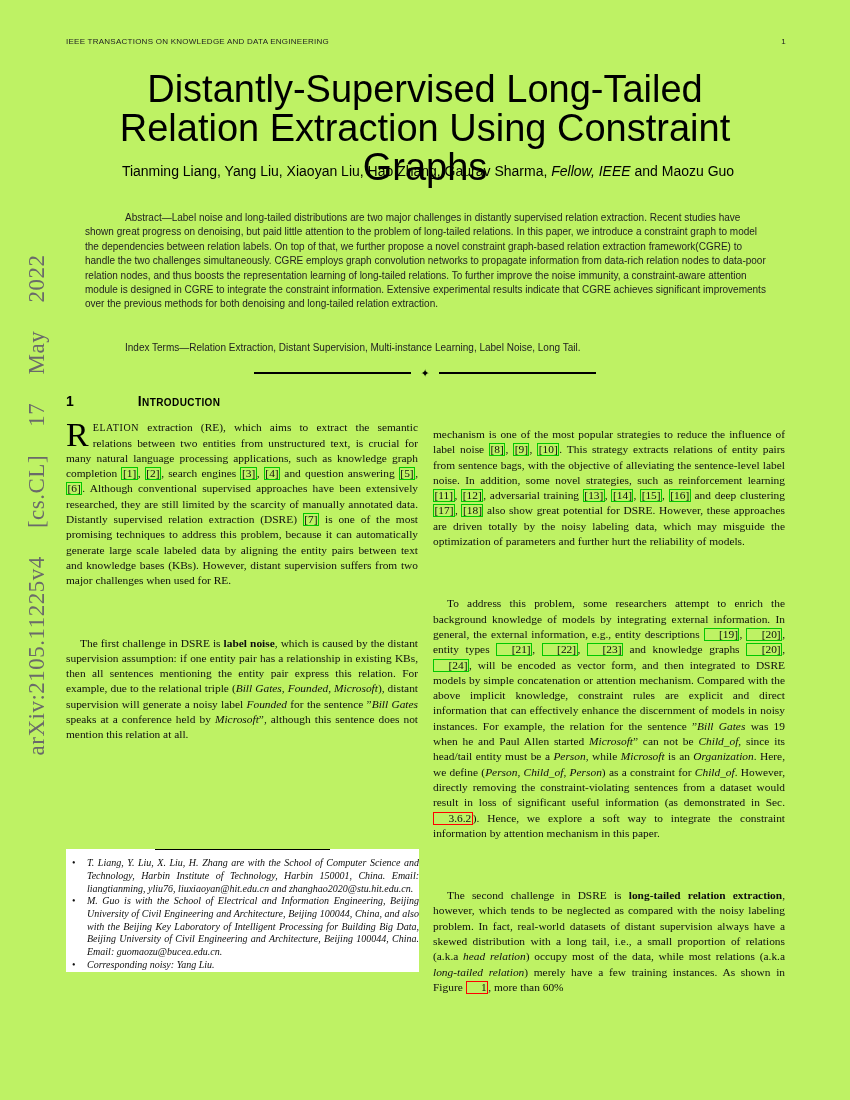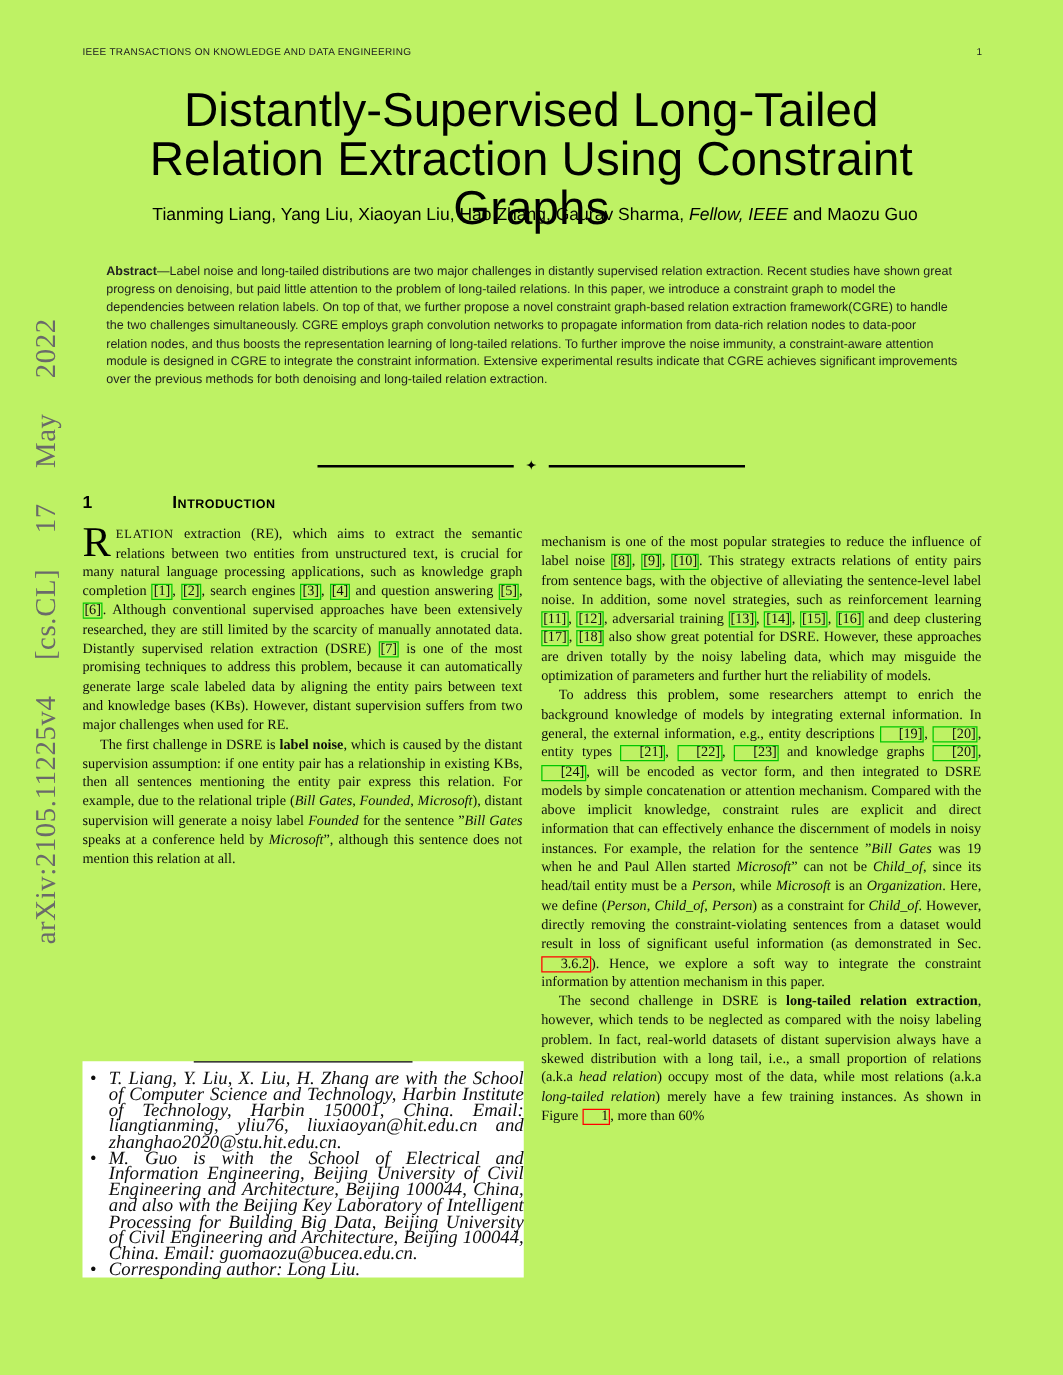--- a/index.html
+++ b/index.html
@@ -32,21 +32,21 @@
   }
   .authors .hon{font-style:italic;}
   
   .abstract,.indexterms{
     position:absolute;left:85px;width:682px;
     font-family:"Liberation Sans",sans-serif;font-size:10px;line-height:14.4px;color:#222;
     text-align:left;
   }
   .abstract{top:211px;}
   .indexterms{top:341px;}
-  .ablabel{font-weight:bold;}
+  .ablabel{font-weight:normal;margin-left:40px;}
   
   .divider{
     position:absolute;top:366px;left:0;width:850px;height:14px;
     display:flex;align-items:center;justify-content:center;
   }
   .divider .rule{width:157px;height:1.4px;background:#000;}
   .divider .diamond{font-size:11px;line-height:11px;color:#000;margin:0 9px;}
   
   .columns{
     position:absolute;top:394px;left:66px;width:719px;
@@ -54,37 +54,37 @@
   }
   .col{width:352px;font-size:11.4px;line-height:15.3px;text-align:justify;color:#0d0d0d;}
   .col1{height:456px;overflow:hidden;}
   .col2{padding-top:33px;}
   .sechead{
     font-family:"Liberation Sans",sans-serif;font-weight:bold;font-size:14px;color:#000;
     margin:0 0 11px 0;display:flex;gap:26px;align-items:baseline;
   }
   .sechead .sctitle{font-variant:small-caps;letter-spacing:.4px;padding-left:38px;}
   p.body{margin:0;}
-  p.indent{text-indent:14px;}
+  p.indent{text-indent:14px;margin-top:47px;}
   .dropcap{
     float:left;font-size:34px;line-height:26px;padding:2px 4px 0 0;font-weight:400;color:#000;
   }
   .sc{font-size:10px;letter-spacing:.6px;}
   .cite{
     border:1px solid var(--cite-color,#00c800);
     padding:0 .5px;line-height:11px;display:inline-block;
   }
   .ref{
     border:1px solid var(--ref-color,#ff0000);
     padding:0 .5px;line-height:11px;display:inline-block;
   }
   
   .footnotes{
     position:absolute;top:849px;left:66px;width:353px;background:#fff;
-    font-size:15px;line-height:12.7px;font-style:italic;text-align:justify;color:#0d0d0d;
+    font-size:10px;line-height:12.7px;font-style:italic;text-align:justify;color:#0d0d0d;
   }
   .fn-rule{width:175px;height:1.2px;background:#000;margin:0 auto 7px auto;}
   .fn{position:relative;padding-left:21px;margin:0;}
   .fn::before{content:"\2022";position:absolute;left:6px;top:0;font-style:normal;}
 </style>
 </head>
 <body>
 
 <div class="page">
 
@@ -98,20 +98,23 @@
   <div class="title">Distantly-Supervised Long-Tailed Relation Extraction Using Constraint Graphs</div>
 
   <div class="authors">
     <span>Tianming Liang, Yang Liu, Xiaoyan Liu, Hao Zhang, Gaurav Sharma, </span><span class="hon">Fellow, IEEE</span><span> and Maozu Guo</span>
   </div>
 
   <div class="abstract firstline">
     <span class="ablabel">Abstract</span><span>—Label noise and long-tailed distributions are two major challenges in distantly supervised relation extraction. Recent studies have shown great progress on denoising, but paid little attention to the problem of long-tailed relations. In this paper, we introduce a constraint graph to model the dependencies between relation labels. On top of that, we further propose a novel constraint graph-based relation extraction framework(CGRE) to handle the two challenges simultaneously. CGRE employs graph convolution networks to propagate information from data-rich relation nodes to data-poor relation nodes, and thus boosts the representation learning of long-tailed relations. To further improve the noise immunity, a constraint-aware attention module is designed in CGRE to integrate the constraint information. Extensive experimental results indicate that CGRE achieves significant improvements over the previous methods for both denoising and long-tailed relation extraction.</span>
   </div>
 
+  <div class="indexterms">
+    <span class="ablabel">Index Terms</span><span>—Relation Extraction, Distant Supervision, Multi-instance Learning, Label Noise, Long Tail.</span>
+  </div>
 
   <div class="divider">
     <span class="rule"></span>
     <span class="diamond">✦</span>
     <span class="rule"></span>
   </div>
 
   <div class="columns">
     <div class="col col1">
       <div class="sechead">
@@ -126,17 +129,17 @@
       <p class="body indent">To address this problem, some researchers attempt to enrich the background knowledge of models by integrating external information. In general, the external information, e.g., entity descriptions <span class="cite">[19]</span>, <span class="cite">[20]</span>, entity types <span class="cite">[21]</span>, <span class="cite">[22]</span>, <span class="cite">[23]</span> and knowledge graphs <span class="cite">[20]</span>, <span class="cite">[24]</span>, will be encoded as vector form, and then integrated to DSRE models by simple concatenation or attention mechanism. Compared with the above implicit knowledge, constraint rules are explicit and direct information that can effectively enhance the discernment of models in noisy instances. For example, the relation for the sentence ”<i>Bill Gates</i> was 19 when he and Paul Allen started <i>Microsoft</i>” can not be <i>Child_of</i>, since its head/tail entity must be a <i>Person</i>, while <i>Microsoft</i> is an <i>Organization</i>. Here, we define (<i>Person</i>, <i>Child_of</i>, <i>Person</i>) as a constraint for <i>Child_of</i>. However, directly removing the constraint-violating sentences from a dataset would result in loss of significant useful information (as demonstrated in Sec. <span class="ref">3.6.2</span>). Hence, we explore a soft way to integrate the constraint information by attention mechanism in this paper.</p>
       <p class="body indent">The second challenge in DSRE is <b>long-tailed relation extraction</b>, however, which tends to be neglected as compared with the noisy labeling problem. In fact, real-world datasets of distant supervision always have a skewed distribution with a long tail, i.e., a small proportion of relations (a.k.a <i>head relation</i>) occupy most of the data, while most relations (a.k.a <i>long-tailed relation</i>) merely have a few training instances. As shown in Figure <span class="ref">1</span>, more than 60%</p>
     </div>
   </div>
 
   <div class="footnotes">
     <div class="fn-rule"></div>
     <div>
         <div class="fn">T. Liang, Y. Liu, X. Liu, H. Zhang are with the School of Computer Science and Technology, Harbin Institute of Technology, Harbin 150001, China. Email: liangtianming, yliu76, liuxiaoyan@hit.edu.cn and zhanghao2020@stu.hit.edu.cn.</div>
         <div class="fn">M. Guo is with the School of Electrical and Information Engineering, Beijing University of Civil Engineering and Architecture, Beijing 100044, China, and also with the Beijing Key Laboratory of Intelligent Processing for Building Big Data, Beijing University of Civil Engineering and Architecture, Beijing 100044, China. Email: guomaozu@bucea.edu.cn.</div>
-        <div class="fn">Corresponding author: Long Liu.</div>
+        <div class="fn">Corresponding noisy: Yang Liu.</div>
       </div>
   </div>
 
 </div>
 
 </body></html>

